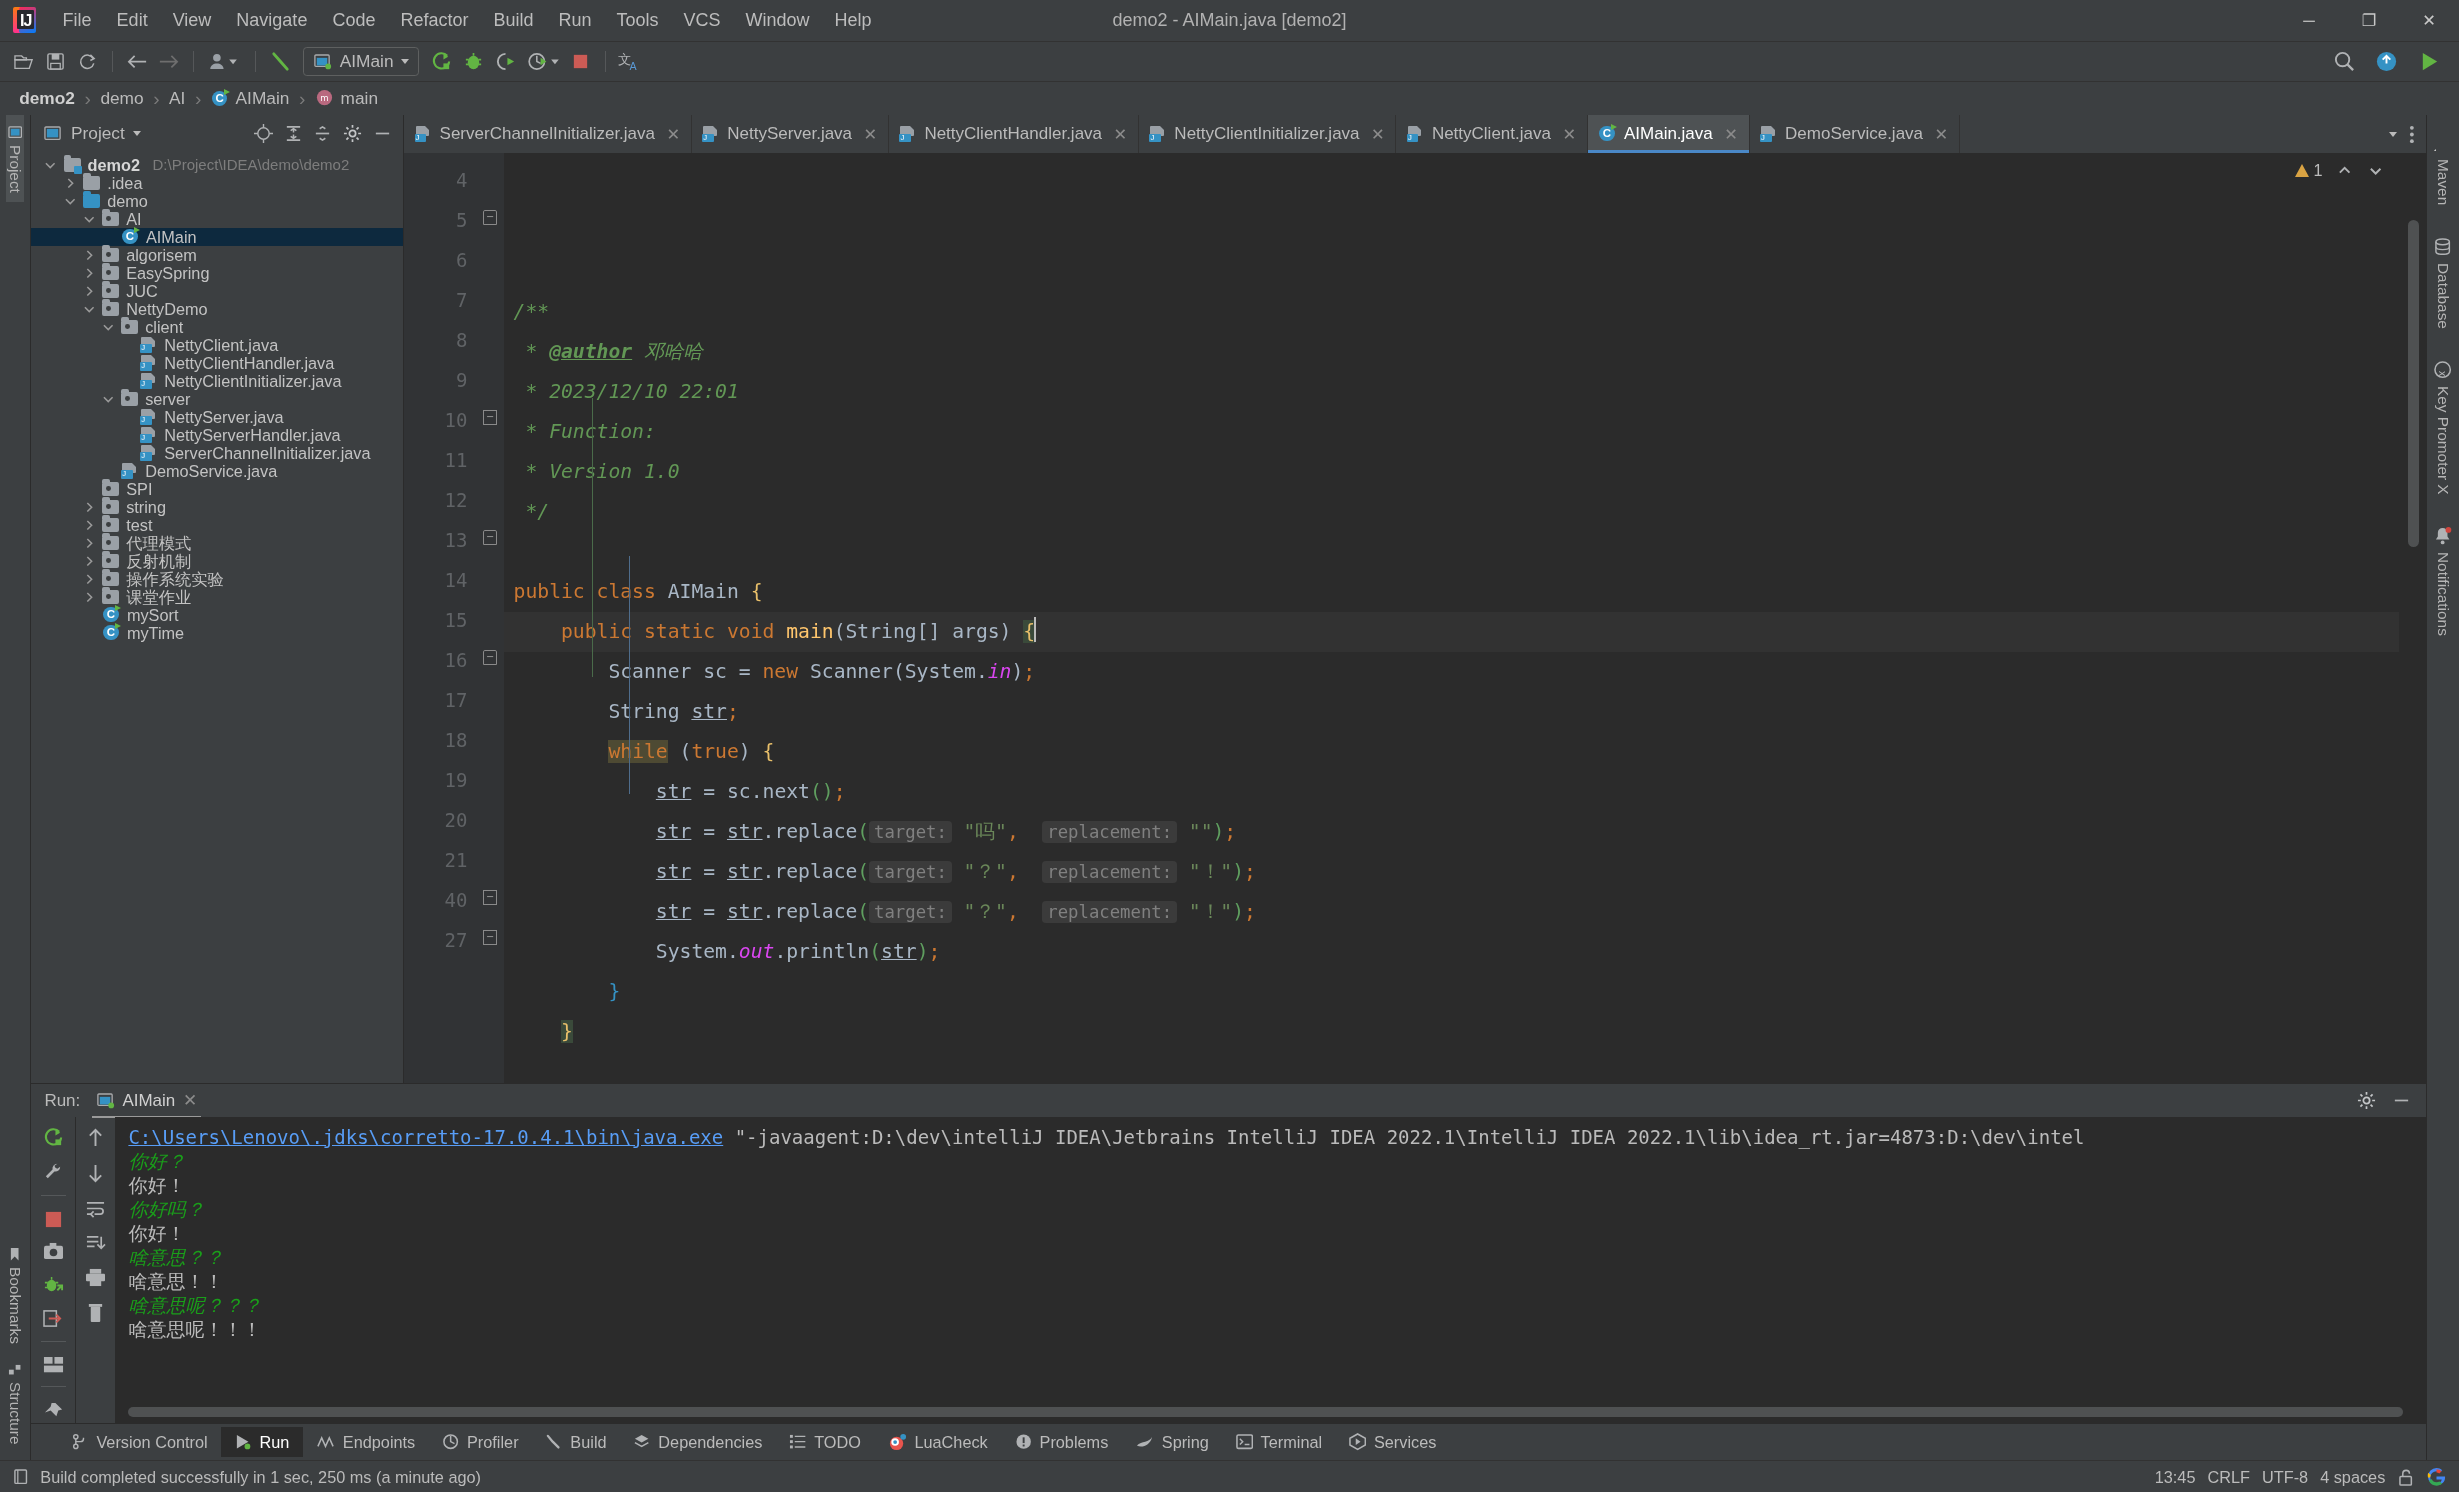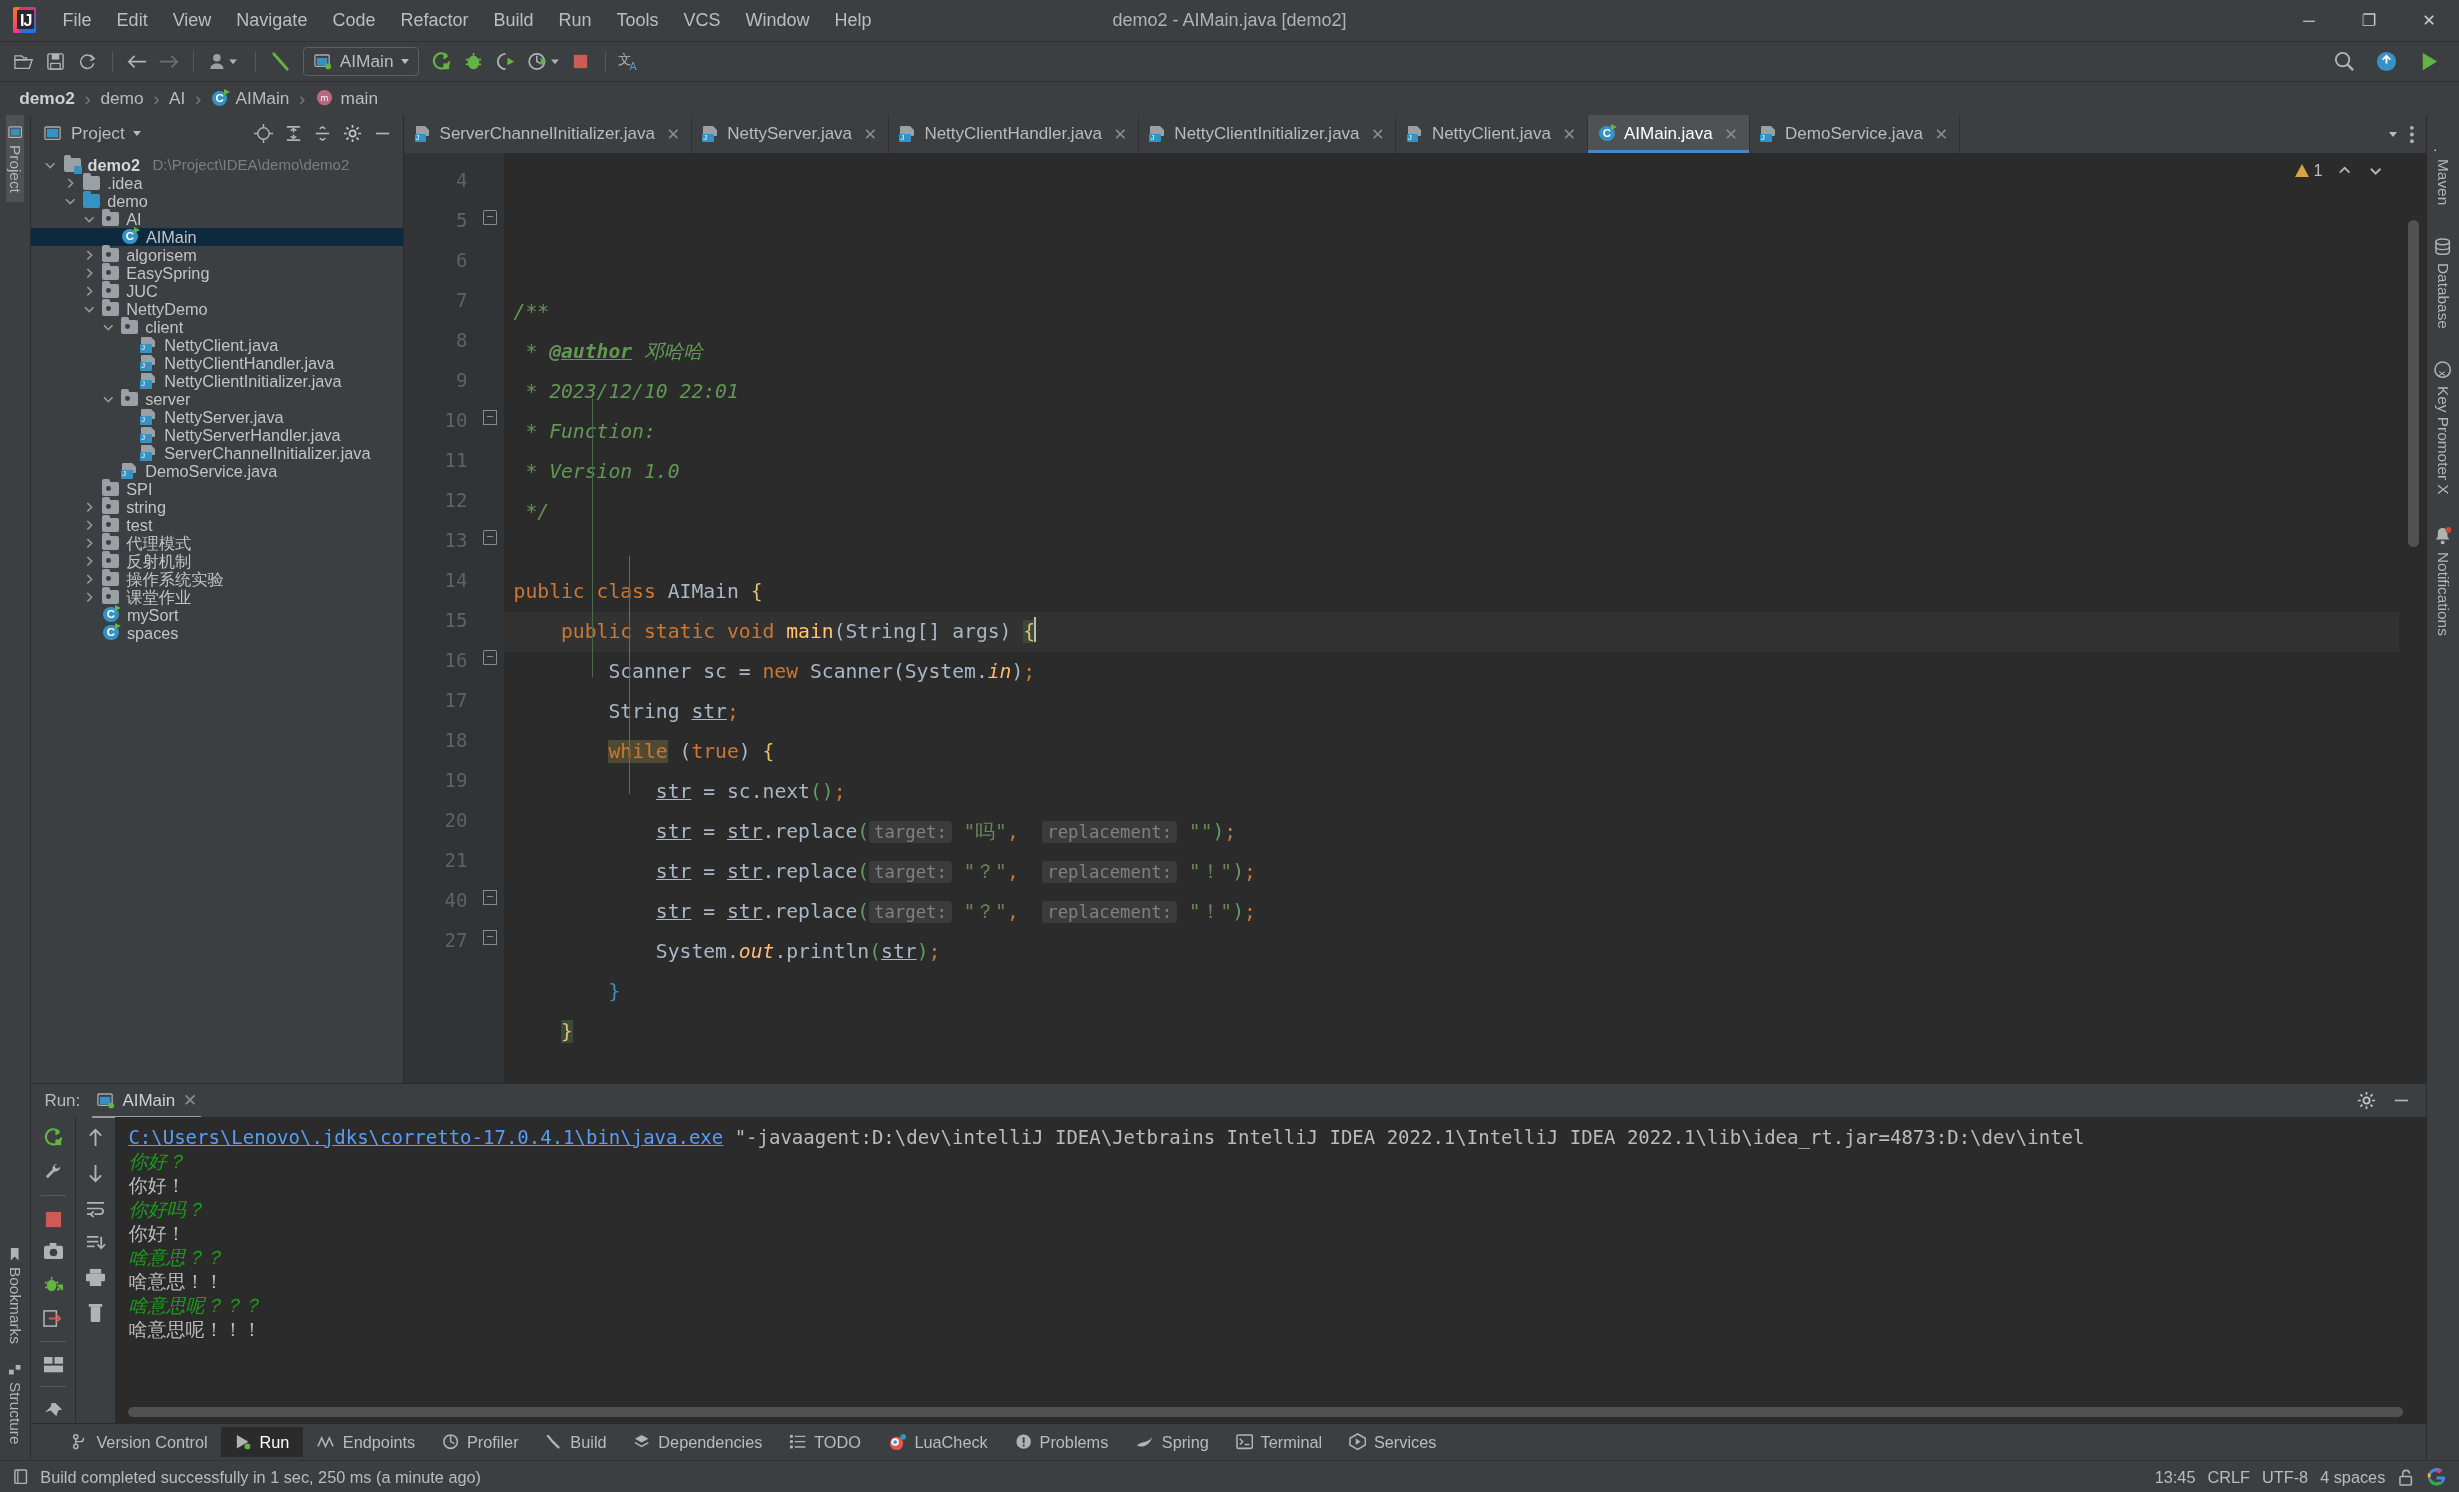--- a/index.html
+++ b/index.html
@@ -151,21 +151,21 @@
   .code-area {
     flex: 1 1 auto; background: #2b2b2b; font-family: "DejaVu Sans Mono", monospace; font-size: 19.7px;
     padding-top: 6.7px; position: relative; overflow: hidden; white-space: pre;
   }
   .cline { height: 40px; line-height: 40px; padding-left: 9.6px; white-space: pre; }
   .cline.cur { background: #323232; }
   .k { color: #cc7832; }
   .cmt { color: #629755; font-style: italic; }
   .cmt-tag { color: #629755; font-style: italic; font-weight: bold; text-decoration: underline; }
   .cls { color: #a9b7c6; }
-  .fld { color: #fdba74; font-style: italic; }
+  .fld { color: #d946ef; font-style: italic; }
   .str { color: #6a8759; }
   .plain { color: #a9b7c6; }
   .var-u { color: #a9b7c6; text-decoration: underline; }
   .meth { color: #ffc66d; }
   .brace-y { color: #e8bf6a; }
   .hl-while { background: #4e4a33; }
   .hint {
     background: #3b3b3b; color: #808080; border-radius: 3.8px; padding: 1px 4.8px; font-size: 17.3px;
   }
   .paren { color: #5f9e5f; }
@@ -710,21 +710,21 @@
                   <span class="rn"></span>
                 </span>
                 <span class="tname">mySort</span>
               </div>
               <div class="trow" style="padding-left: 52px;">
                 <span class="twist"></span>
                 <span class="ico-class">
                   <span class="cc">C</span>
                   <span class="rn"></span>
                 </span>
-                <span class="tname">spaces</span>
+                <span class="tname">myTime</span>
               </div>
             </div>
         </div>
 
         <div class="editor-col">
           <div class="tabs-row">
             <div class="etabs" id="etabs">
                 <div class="etab">
                   <span class="ico-java">
                     <span class="pg"></span>

